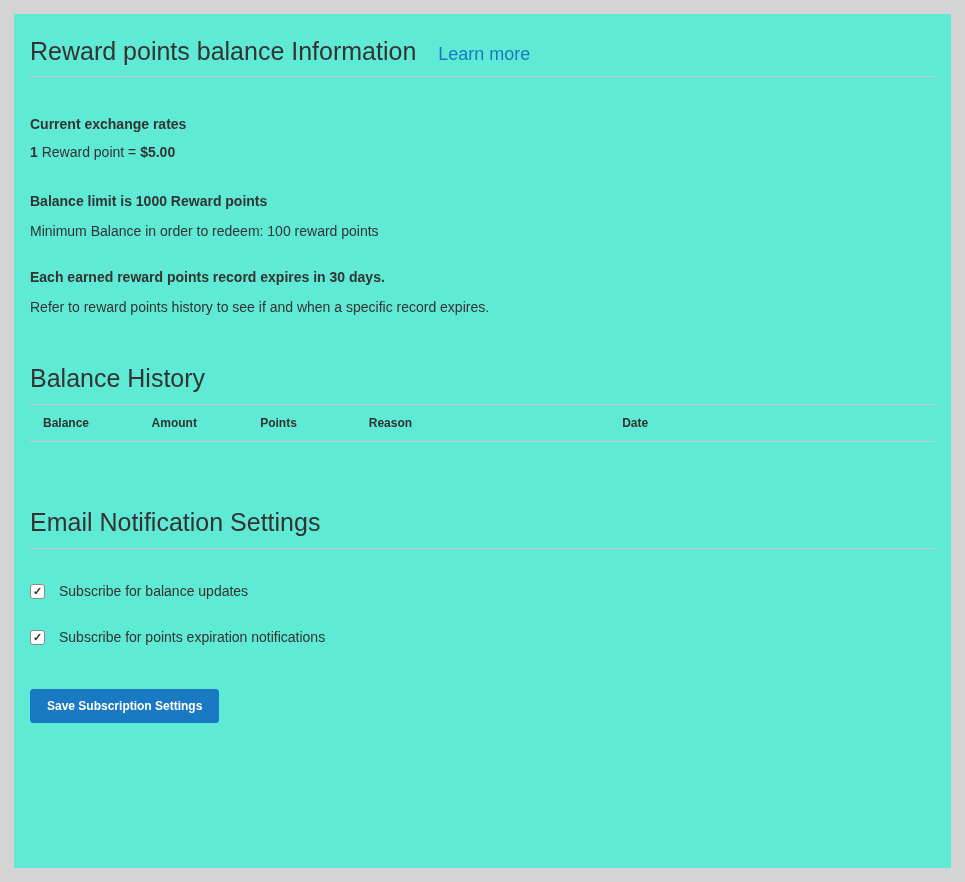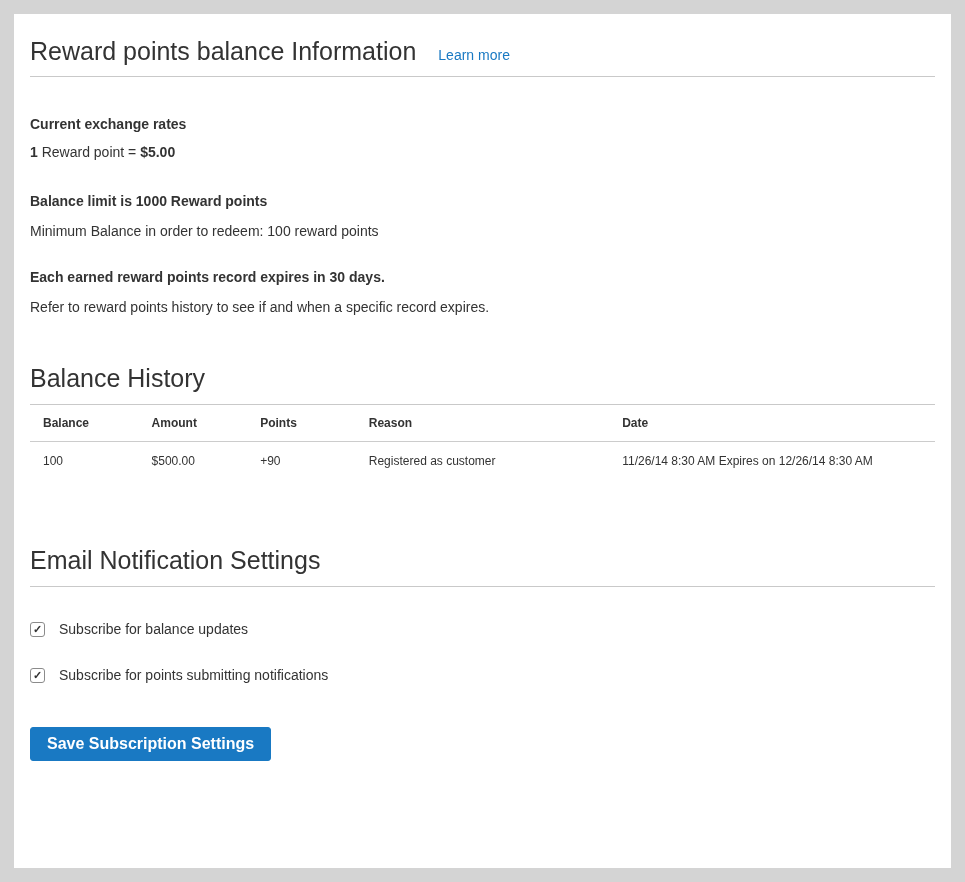--- a/index.html
+++ b/index.html
@@ -7,40 +7,40 @@
     width: 965px; height: 882px;
     background: #d4d4d4;
     font-family: "Liberation Sans", sans-serif;
     color: #333333;
     font-size: 14px;
   }
   .card {
     box-sizing: border-box;
     width: 937px; height: 854px;
     margin: 14px;
-    background: #ffffff;
+    background: #5eead4;
     padding: 12px 16px 0 16px;
     overflow: hidden;
   }
   .page-header {
     display: flex;
     align-items: baseline;
     gap: 22px;
     margin-top: 10px;
   }
   h1.page-title {
     font-size: 25px;
     font-weight: 300;
     line-height: 30px;
     margin: 0;
     color: #333333;
   }
   a.learn-more {
     color: #1979c3;
-    font-size: 14px;
+    font-size: 18px;
     text-decoration: none;
   }
   hr.rule {
     border: 0;
     border-top: 1px solid #c9c9c9;
     margin: 10px 0 0 0;
   }
   p { margin: 0; }
   .balance-summary {
     margin-top: 26px;
@@ -127,21 +127,21 @@
   }
   .checkbox[data-checked="true"] .check { display: block; }
   .choice label { cursor: pointer; line-height: 16px; }
   button.primary {
     margin-top: 44px;
     background: #1979c3;
     border: 1px solid #1979c3;
     border-radius: 3px;
     color: #ffffff;
     font-family: "Liberation Sans", sans-serif;
-    font-size: 16px;
+    font-size: 12px;
     font-weight: 700;
     padding: 8px 16px;
     line-height: 16px;
     cursor: pointer;
   }
 </style>
 </head>
 <body>
 
 <div class="card">
@@ -169,42 +169,35 @@
     <thead>
       <tr>
         <th class="col-balance">Balance</th>
         <th class="col-amount">Amount</th>
         <th class="col-points">Points</th>
         <th class="col-reason">Reason</th>
         <th class="col-date">Date</th>
       </tr>
     </thead>
     <tbody>
-      <tr>
-        <td>100</td>
-        <td>$500.00</td>
-        <td>+90</td>
-        <td>Registered as customer</td>
-        <td>11/26/14 8:30 AM Expires on 12/26/14 8:30 AM</td>
-      </tr>
     </tbody>
   </table>
 
   <h2 class="section-title email-title">Email Notification Settings</h2>
   <hr class="rule">
 
   <div class="choice">
     <span class="checkbox" data-checked="true">
         <span class="check">✓</span>
       </span>
     <label>Subscribe for balance updates</label>
   </div>
 
   <div class="choice">
     <span class="checkbox" data-checked="true">
         <span class="check">✓</span>
       </span>
-    <label>Subscribe for points submitting notifications</label>
+    <label>Subscribe for points expiration notifications</label>
   </div>
 
   <button class="primary">Save Subscription Settings</button>
 
 </div>
 
 </body></html>

